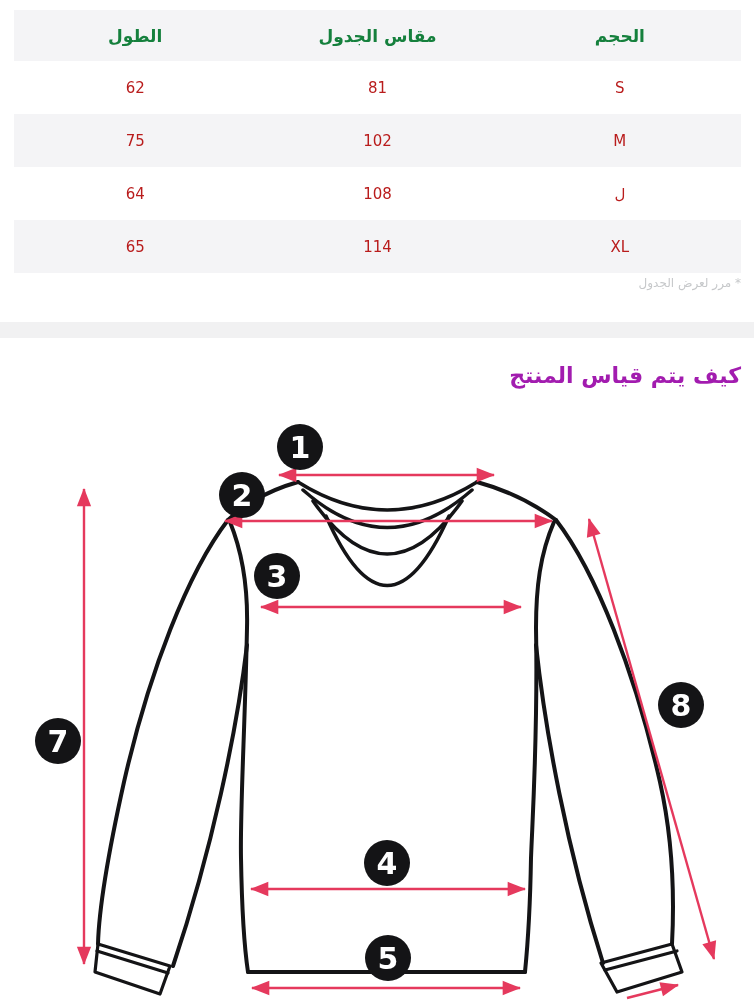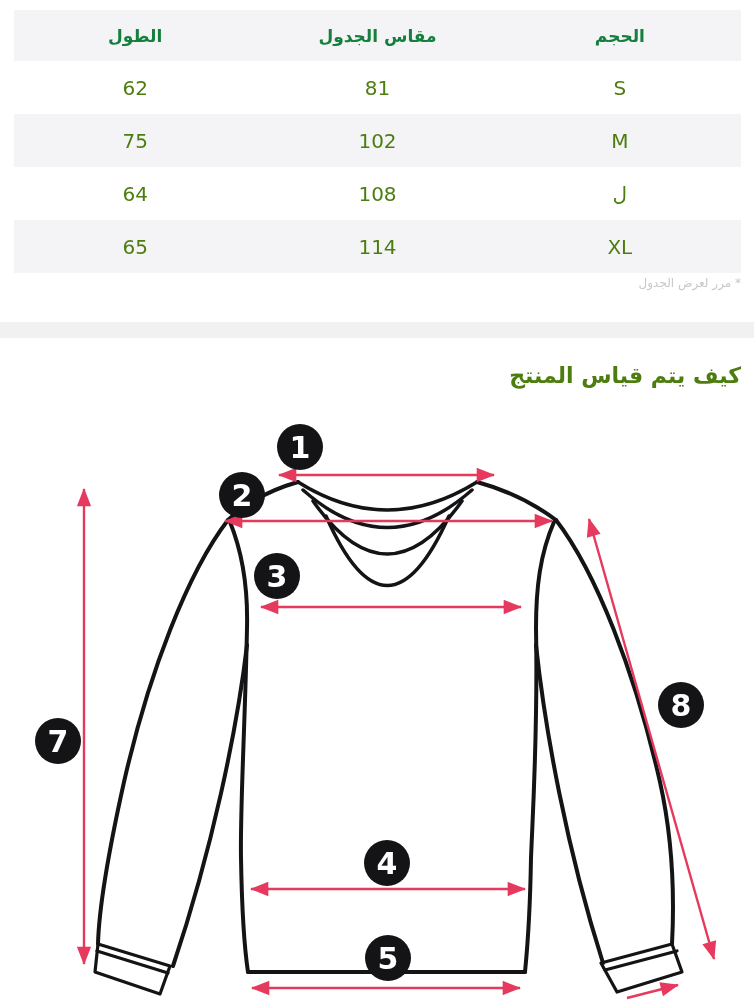--- a/index.html
+++ b/index.html
@@ -7,30 +7,30 @@
     width:754px;height:1000px;overflow:hidden;position:relative;
     background:#ffffff;direction:rtl;
     font-family:"DejaVu Sans",sans-serif;
   }
   
   .table-wrap{position:absolute;top:10px;right:13px;width:727px;overflow-x:auto;}
   table.size-chart{width:100%;border-collapse:collapse;text-align:center;table-layout:fixed;}
   table.size-chart thead th{
     background:#f4f4f6;height:49px;font-size:17px;font-weight:700;color:#15803d;
   }
-  table.size-chart tbody td{height:51px;font-size:20px;color:#4d7c0f;font-weight:400;}
+  table.size-chart tbody td{height:51px;font-size:15px;color:#b91c1c;font-weight:400;}
   table.size-chart tbody tr:nth-child(even){background:#f4f4f6;}
   td.size-cell{font-weight:700;color:#2b2d36;}
   
   .note{position:absolute;top:276px;right:13px;font-size:12px;color:#c6c8ca;}
   
   .divider{position:absolute;top:322px;left:0;width:754px;height:16px;background:#f1f1f2;}
   
   .heading{position:absolute;top:360px;right:13px;margin:0;font-size:22px;line-height:32px;
-    font-weight:700;color:#4d7c0f;}
+    font-weight:700;color:#a21caf;}
   
   svg.diagram{position:absolute;top:420px;left:0;}
   .sweater{fill:none;stroke:#141416;stroke-width:4;stroke-linecap:round;stroke-linejoin:round;}
   .collar{stroke-width:3.5;}
   .cuffline{stroke-width:3.2;}
   .marrow{stroke:#e5395d;stroke-width:2.4;fill:none;}
   .badge-circle{fill:#141416;}
   .badge-num{fill:#ffffff;font-family:"DejaVu Sans",sans-serif;font-size:30px;font-weight:700;
     text-anchor:middle;}
 </style>

